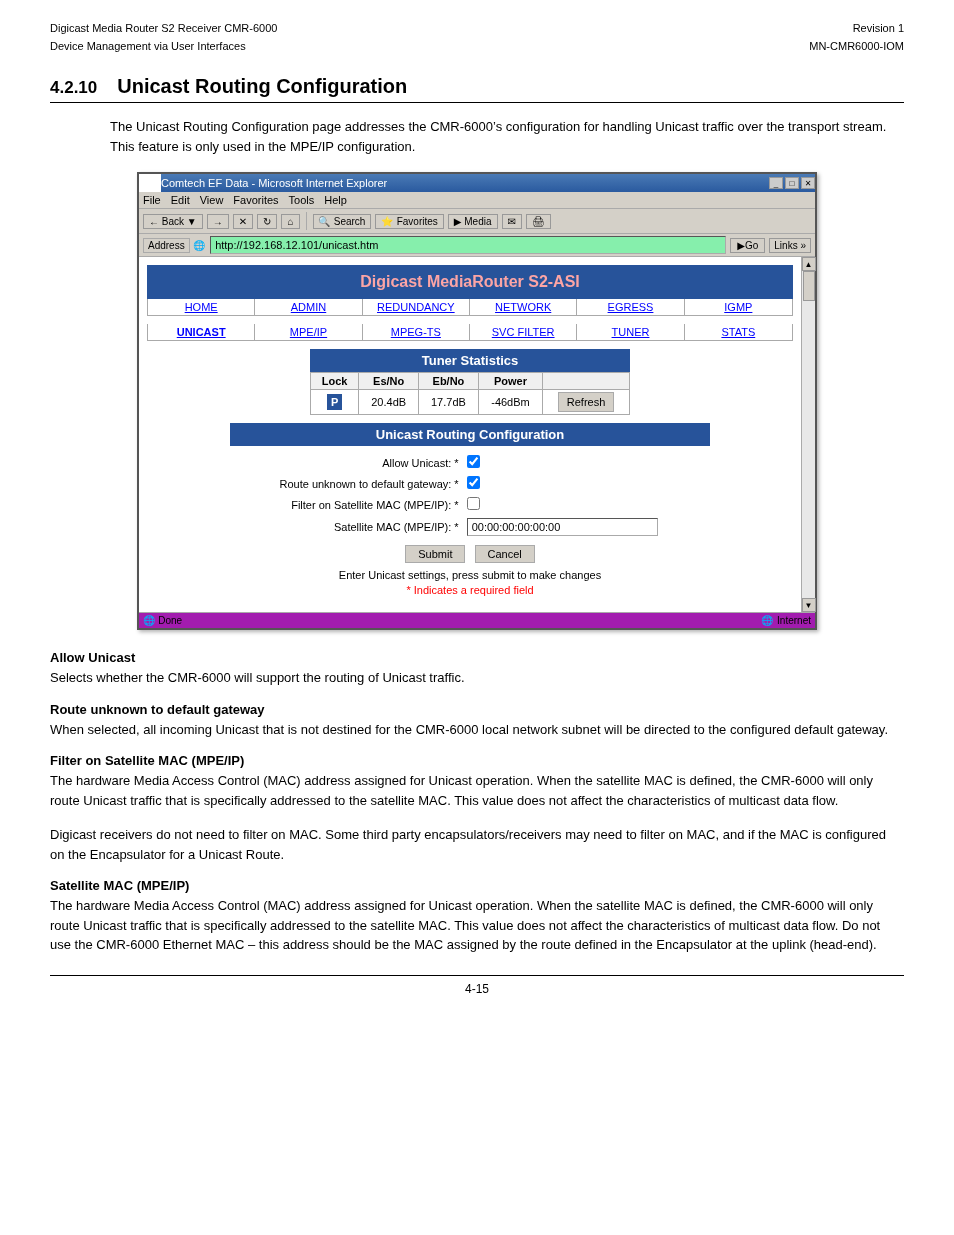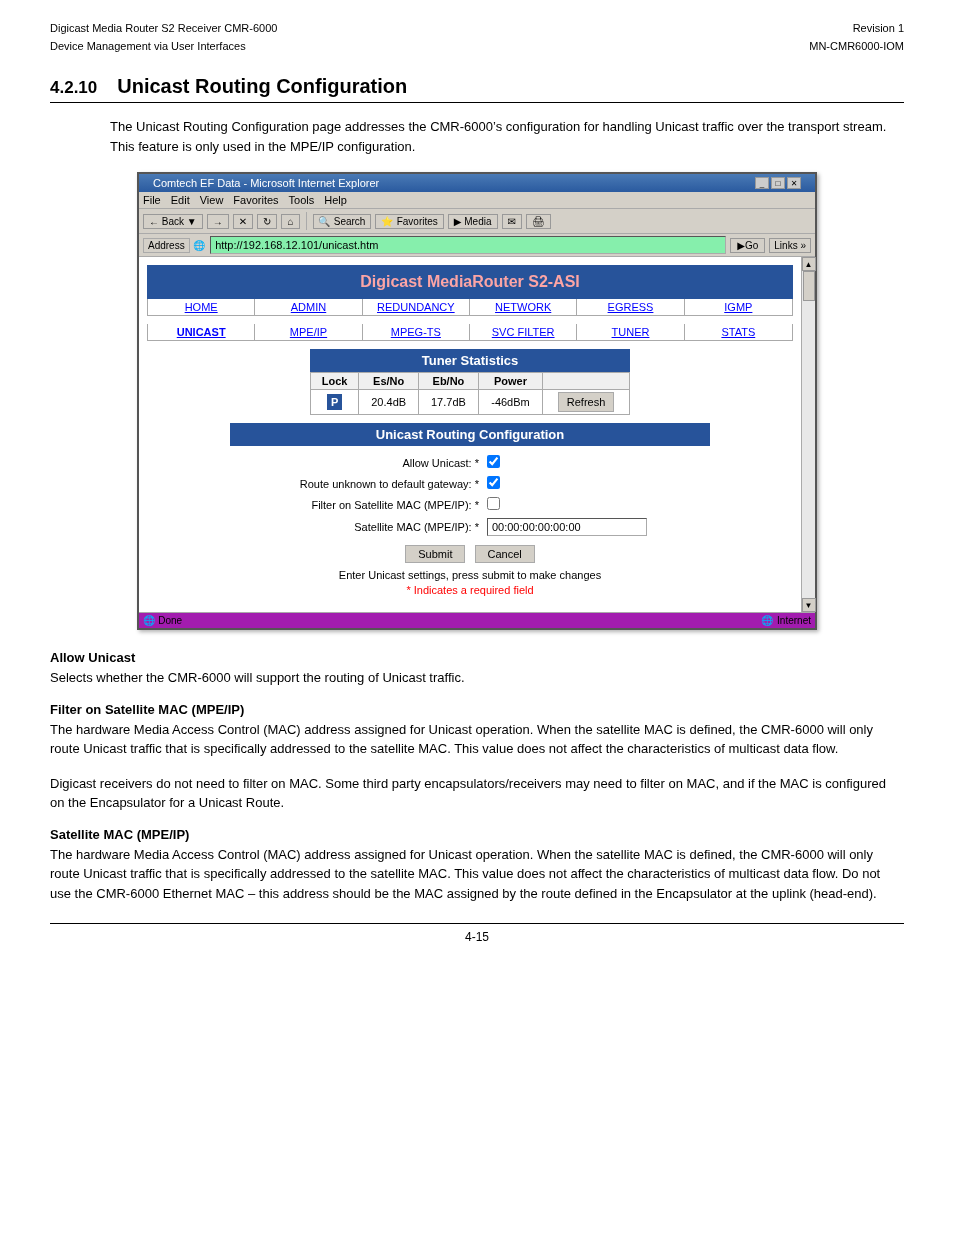--- a/index.html
+++ b/index.html
@@ -55,24 +55,25 @@
       border: 2px solid #555;
       margin: 0 auto 20px auto;
       width: 680px;
       background: #fff;
       box-shadow: 2px 2px 4px rgba(0,0,0,0.3);
     }
     .browser-titlebar {
       background: linear-gradient(to bottom, #4a7ab5, #2a5a9f);
       color: #fff;
       font-size: 11px;
-      padding: 3px 14px;
+      padding: 3px 0;
       display: flex;
       align-items: flex-start;
       justify-content: space-between;
+      margin-left: 22px;
     }
     .browser-titlebar-controls {
       display: flex;
       gap: 2px;
       font-size: 10px;
     }
     .browser-titlebar-controls span {
       border: 1px solid #999;
       background: #ccc;
       color: #000;
@@ -274,21 +275,21 @@
     .form-label {
       text-align: right;
       font-weight: normal;
       padding-right: 4px;
       white-space: nowrap;
     }
     .form-input-text {
       border: 1px inset #aaa;
       padding: 1px 4px;
       font-size: 11px;
-      width: 160px;
+      width: 191px;
       height: 18px;
     }
     .form-buttons {
       text-align: center;
       margin: 6px 0;
     }
     .form-btn {
       border: 1px solid #aaa;
       background: #d4d0c8;
       padding: 2px 12px;
@@ -570,20 +571,24 @@
   </div>
 </div>
 
 <div>
 
   <div class="doc-section">
     <div class="doc-section-heading">Allow Unicast</div>
     <div class="doc-section-text">Selects whether the CMR-6000 will support the routing of Unicast traffic.</div>
   </div>
 
+  <div class="doc-section">
+    <div class="doc-section-heading">Route unknown to default gateway</div>
+    <div class="doc-section-text">When selected, all incoming Unicast that is not destined for the CMR-6000 local network subnet will be directed to the configured default gateway.</div>
+  </div>
 
   <div class="doc-section">
     <div class="doc-section-heading">Filter on Satellite MAC (MPE/IP)</div>
     <div class="doc-section-text">The hardware Media Access Control (MAC) address assigned for Unicast operation. When the satellite MAC is defined, the CMR-6000 will only route Unicast traffic that is specifically addressed to the satellite MAC. This value does not affect the characteristics of multicast data flow.</div>
     <br>
     <div class="doc-section-text">Digicast receivers do not need to filter on MAC. Some third party encapsulators/receivers may need to filter on MAC, and if the MAC is configured on the Encapsulator for a Unicast Route.</div>
   </div>
 
   <div class="doc-section">
     <div class="doc-section-heading">Satellite MAC (MPE/IP)</div>

